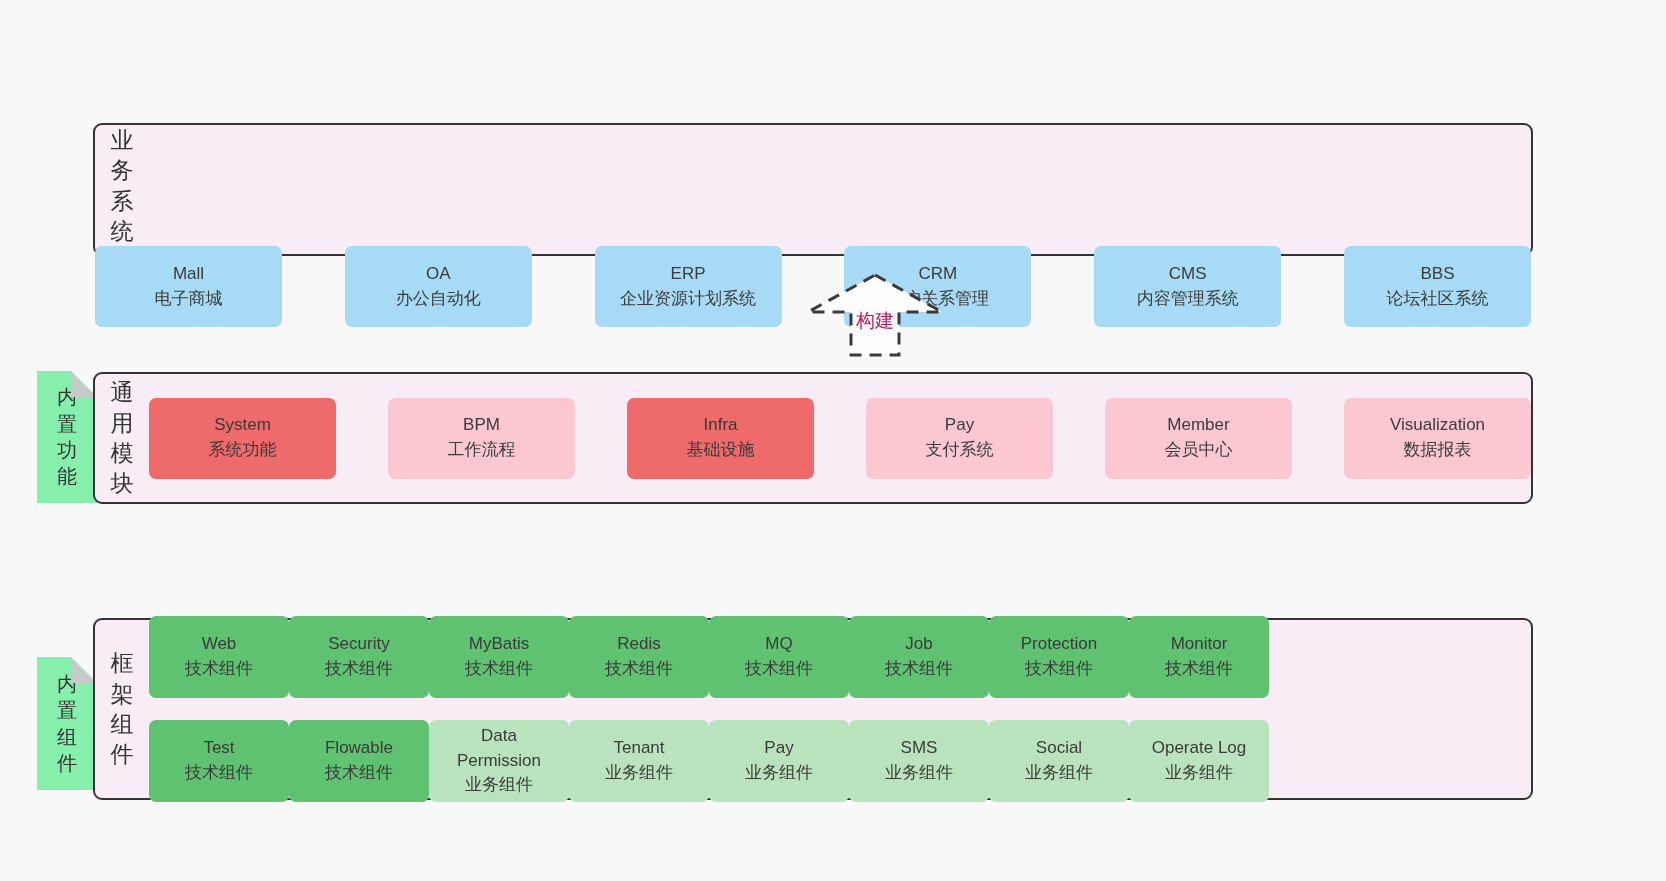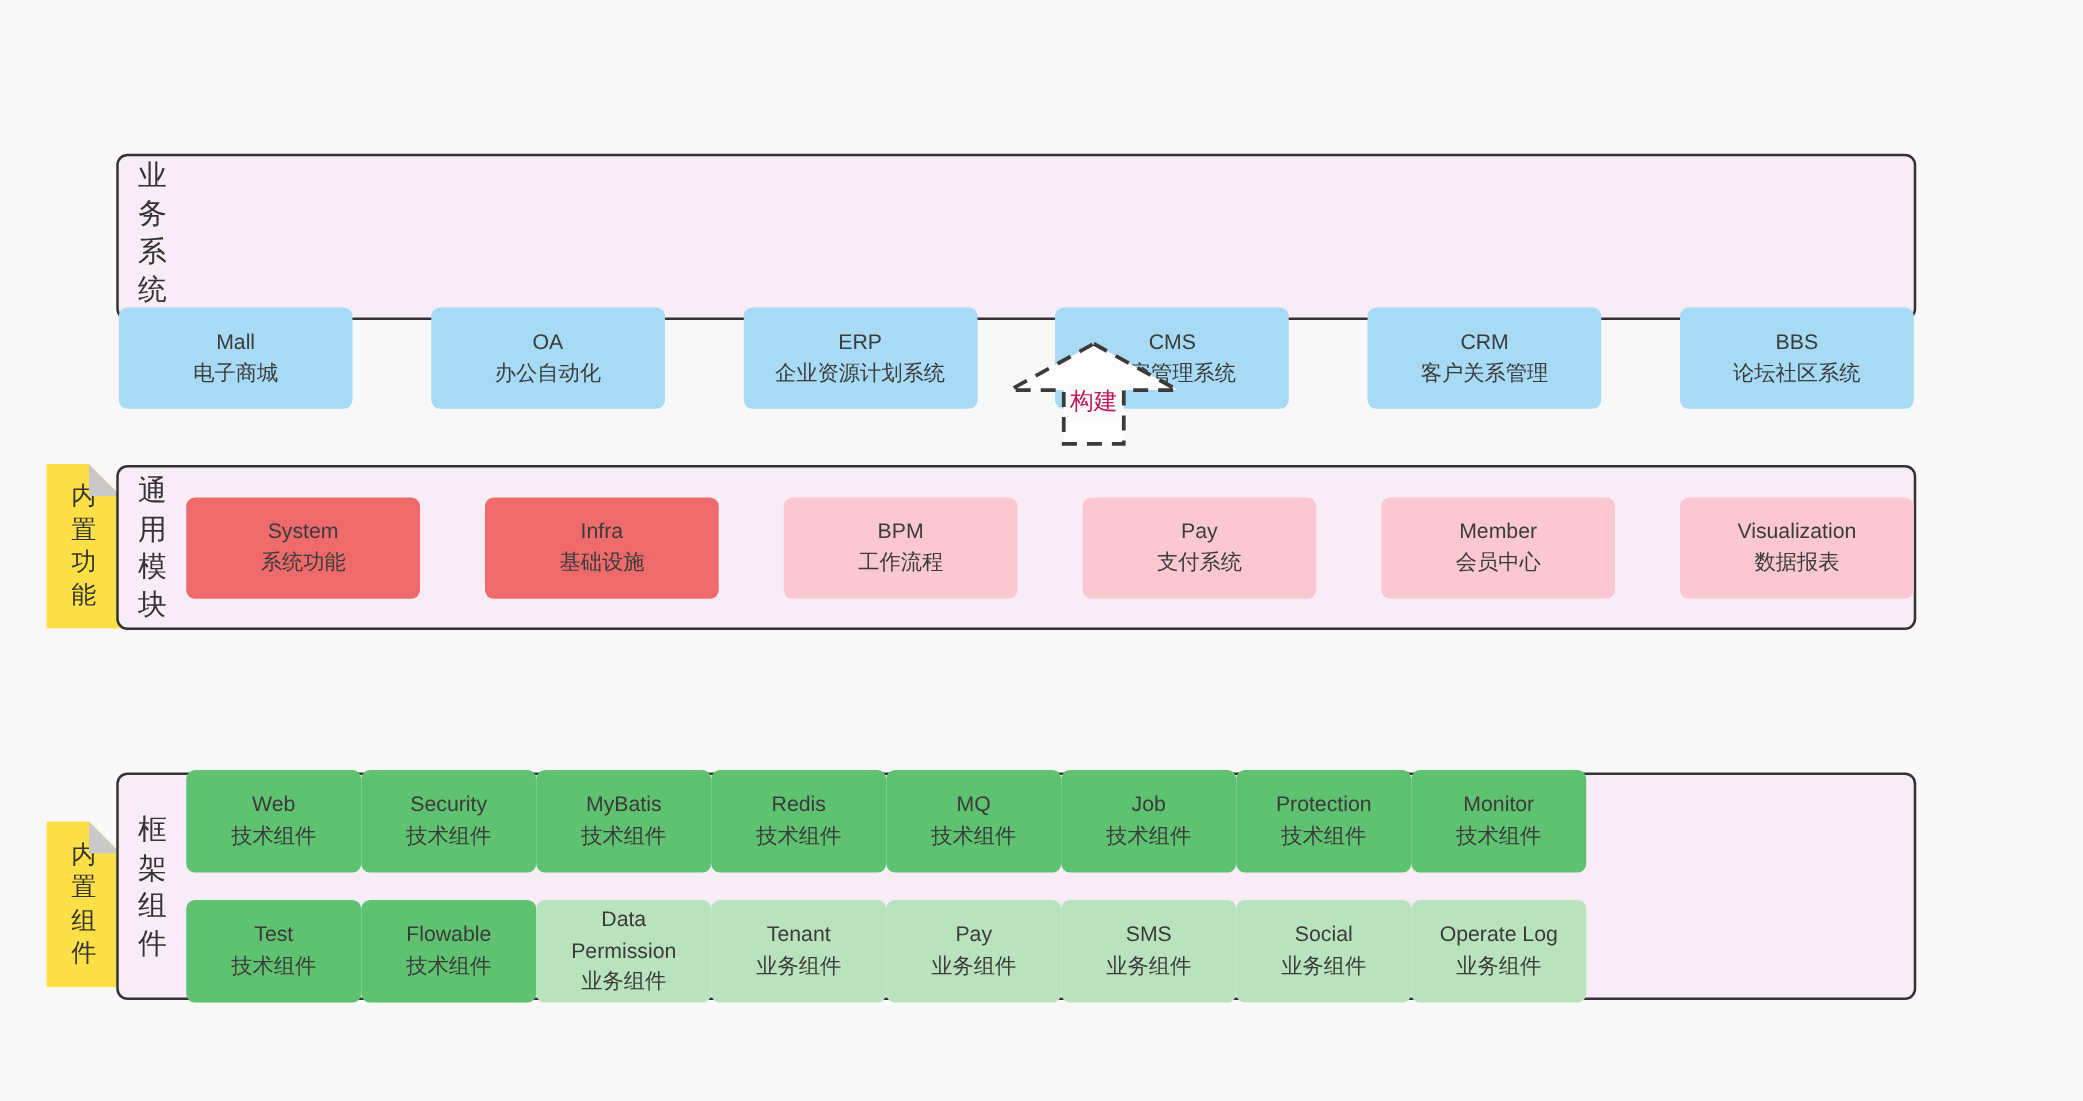--- a/index.html
+++ b/index.html
@@ -31,21 +31,21 @@
   .w6 { width:187px; height:81px; }
   .w8 { width:140px; height:82px; }
   .b-blue   { background:#a7daf4; }
   .b-red    { background:#ef6a6a; }
   .b-pink   { background:#fbc8d1; }
   .b-green  { background:#5ec271; }
   .b-lgreen { background:#b9e3bd; }
   .box span { display:block; }
 
   
-  .note { position:absolute; left:37px; width:60px; background:#fde047;
+  .note { position:absolute; left:37px; width:60px; background:#86efac;
           clip-path:polygon(0 0, calc(100% - 26px) 0, 100% 26px, 100% 100%, 0 100%);
           display:flex; align-items:center; justify-content:center;
           font-size:20px; color:#333333; z-index:0; }
   #note-functions  { top:371px; height:132px; }
   #note-components { top:657px; height:133px; }
   .note-fold { position:absolute; top:0; right:0; width:26px; height:26px;
                background:#c9c9c9; clip-path:polygon(0 0, 100% 100%, 0 100%); }
 
   
   .arrow { position:absolute; width:140px; height:86px; z-index:2; }
@@ -81,26 +81,26 @@
       </div>
       <div class="box w6 b-blue">
         <span>OA</span>
         <span>办公自动化</span>
       </div>
       <div class="box w6 b-blue">
         <span>ERP</span>
         <span>企业资源计划系统</span>
       </div>
       <div class="box w6 b-blue">
+        <span>CRM</span>
+        <span>客户关系管理</span>
+      </div>
+      <div class="box w6 b-blue">
         <span>CMS</span>
         <span>内容管理系统</span>
-      </div>
-      <div class="box w6 b-blue">
-        <span>CRM</span>
-        <span>客户关系管理</span>
       </div>
       <div class="box w6 b-blue">
         <span>BBS</span>
         <span>论坛社区系统</span>
       </div>
     </div>
   </section>
 
   <div class="arrow" id="arrow-build">
     <svg viewBox="0 0 140 86">
@@ -111,29 +111,29 @@
 
   <section class="panel" id="panel-modules">
     <div class="panel-label">
       <span class="vtext">通用模块</span>
     </div>
     <div class="boxrow">
       <div class="box w6 b-red">
         <span>System</span>
         <span>系统功能</span>
       </div>
+      <div class="box w6 b-pink">
+        <span>BPM</span>
+        <span>工作流程</span>
+      </div>
       <div class="box w6 b-red">
         <span>Infra</span>
         <span>基础设施</span>
       </div>
       <div class="box w6 b-pink">
-        <span>BPM</span>
-        <span>工作流程</span>
-      </div>
-      <div class="box w6 b-pink">
         <span>Pay</span>
         <span>支付系统</span>
       </div>
       <div class="box w6 b-pink">
         <span>Member</span>
         <span>会员中心</span>
       </div>
       <div class="box w6 b-pink">
         <span>Visualization</span>
         <span>数据报表</span>

